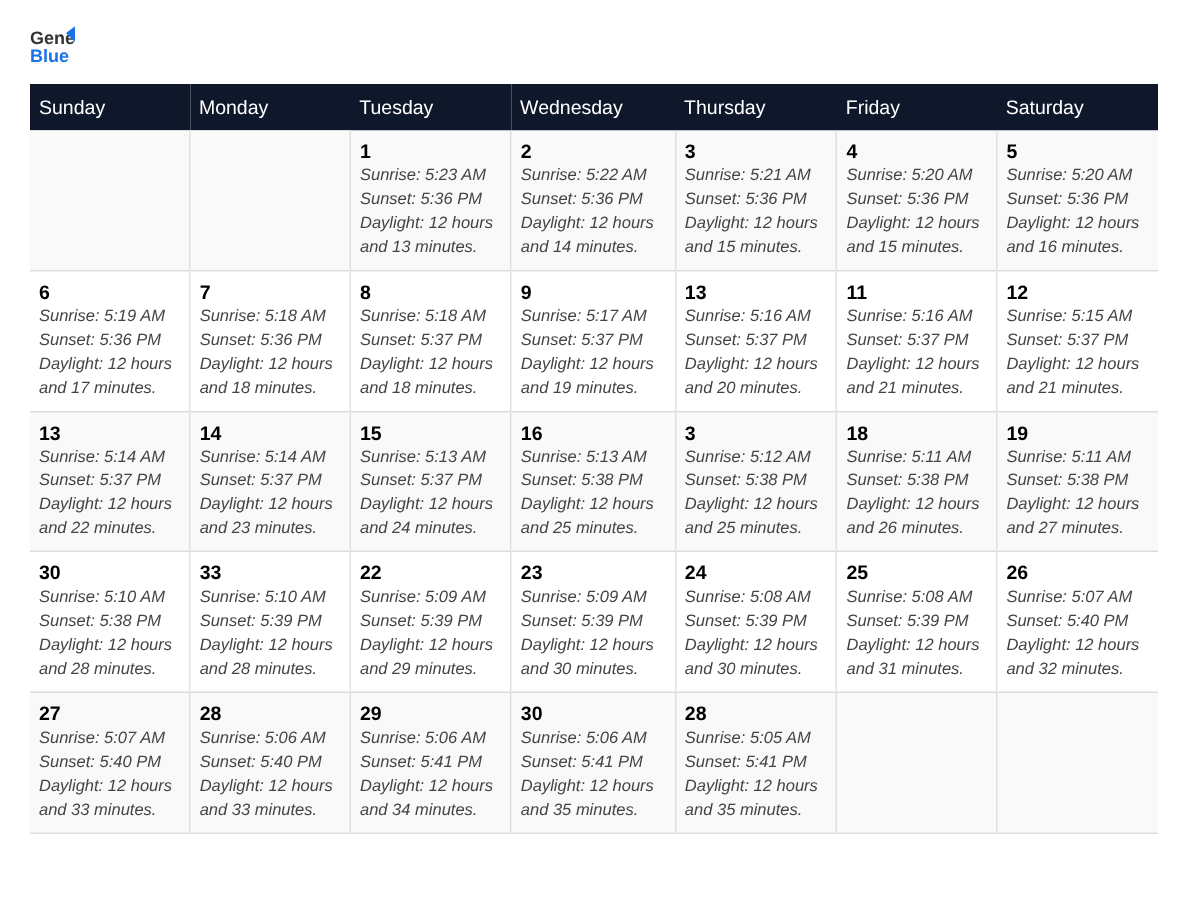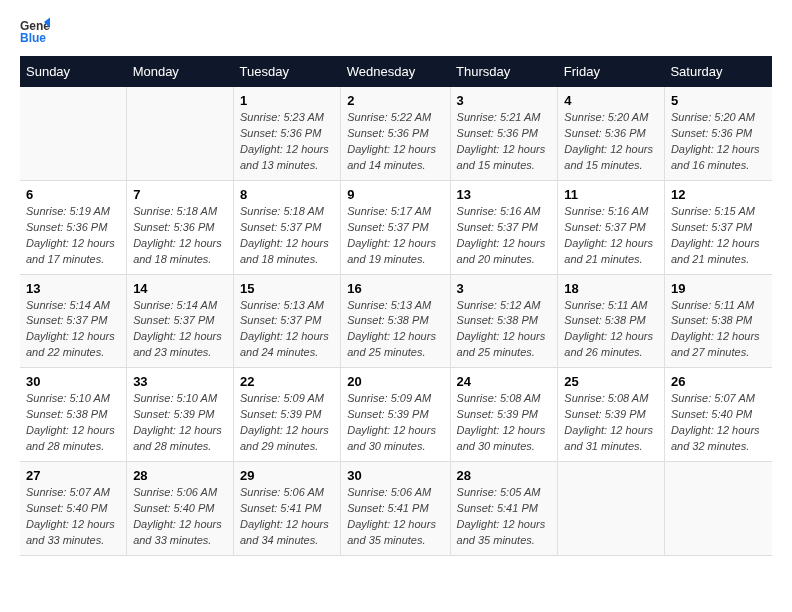--- a/index.html
+++ b/index.html
@@ -212,21 +212,21 @@
         </td>
         <td>
           <span class="day-number">33</span>
           <div class="day-info">Sunrise: 5:10 AM<br>Sunset: 5:39 PM<br>Daylight: 12 hours and 28 minutes.</div>
         </td>
         <td>
           <span class="day-number">22</span>
           <div class="day-info">Sunrise: 5:09 AM<br>Sunset: 5:39 PM<br>Daylight: 12 hours and 29 minutes.</div>
         </td>
         <td>
-          <span class="day-number">20</span>
+          <span class="day-number">23</span>
           <div class="day-info">Sunrise: 5:09 AM<br>Sunset: 5:39 PM<br>Daylight: 12 hours and 30 minutes.</div>
         </td>
         <td>
           <span class="day-number">24</span>
           <div class="day-info">Sunrise: 5:08 AM<br>Sunset: 5:39 PM<br>Daylight: 12 hours and 30 minutes.</div>
         </td>
         <td>
           <span class="day-number">25</span>
           <div class="day-info">Sunrise: 5:08 AM<br>Sunset: 5:39 PM<br>Daylight: 12 hours and 31 minutes.</div>
         </td>

